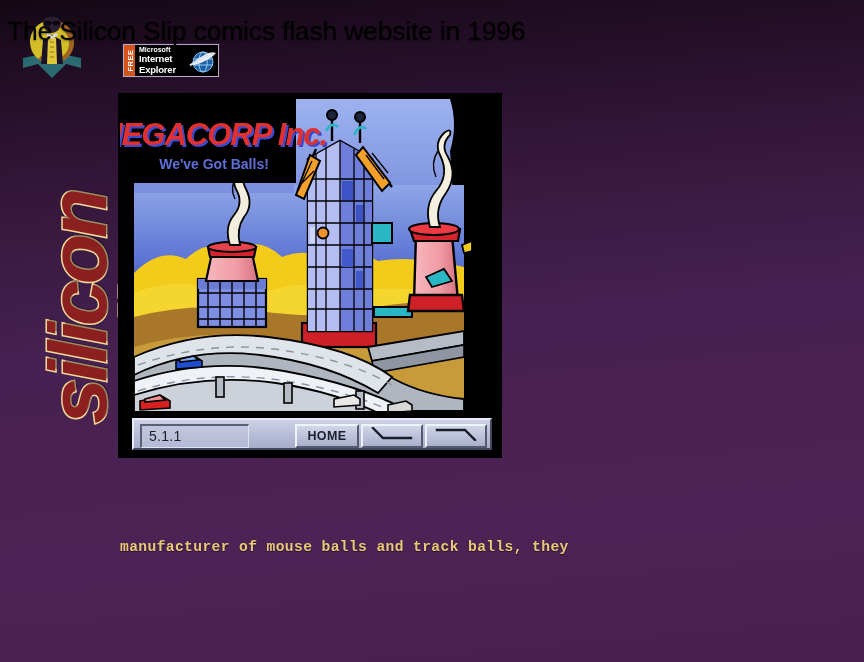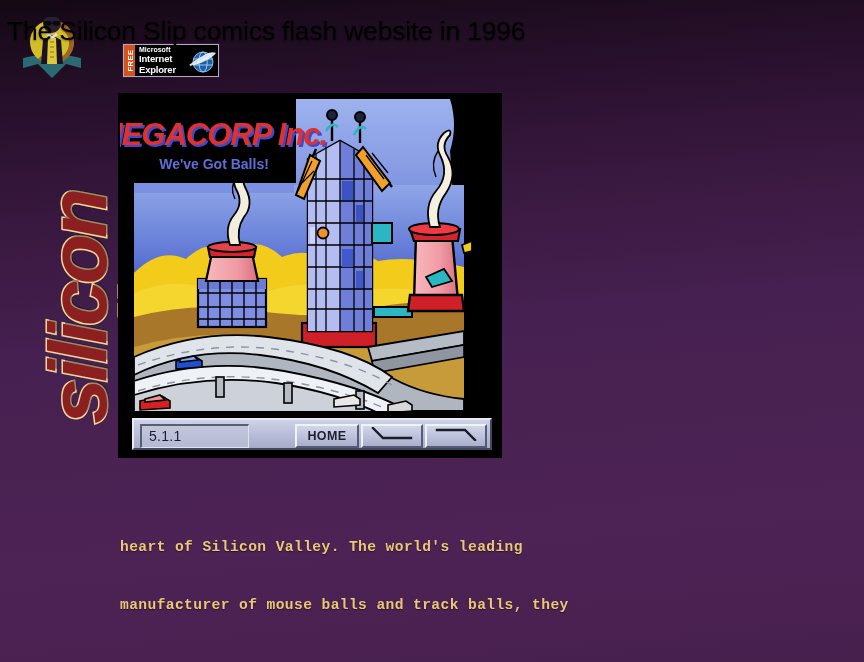--- a/index.html
+++ b/index.html
@@ -470,19 +470,18 @@
             <path d="M3 3 L31 3 L41 13" fill="none" stroke="#1a1c28" stroke-width="2.4" stroke-linecap="square"></path>
           </svg>
         </span>
       </div>
 
     </div>
   </div>
 </div>
 
 <div id="body-copy">
-  <span class="copy-line">heart of Silicon Valley. The world's leading</span>
   <span class="copy-line">manufacturer of mouse balls and track balls, they</span>
   
   
   
   
 </div>
 
 </body></html>

